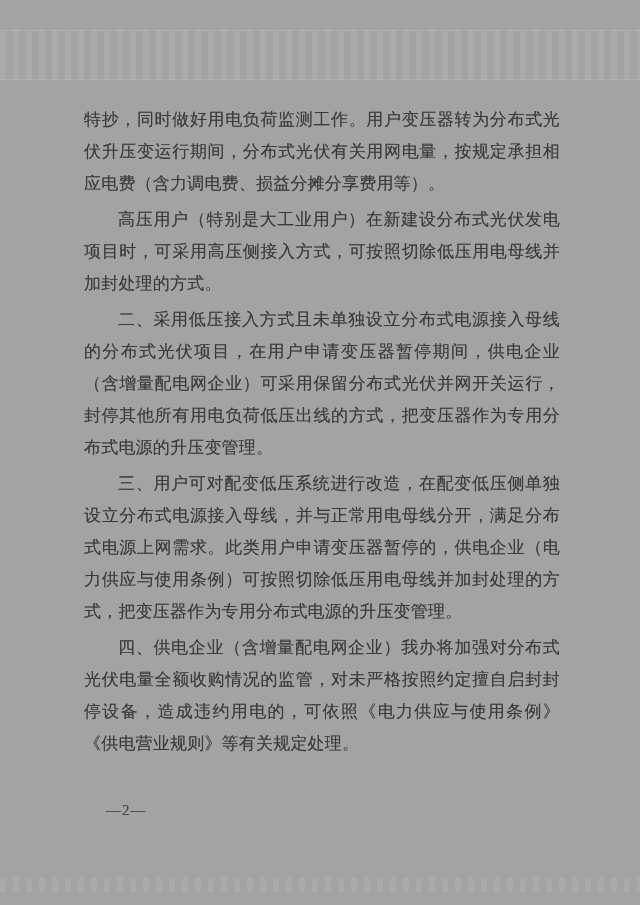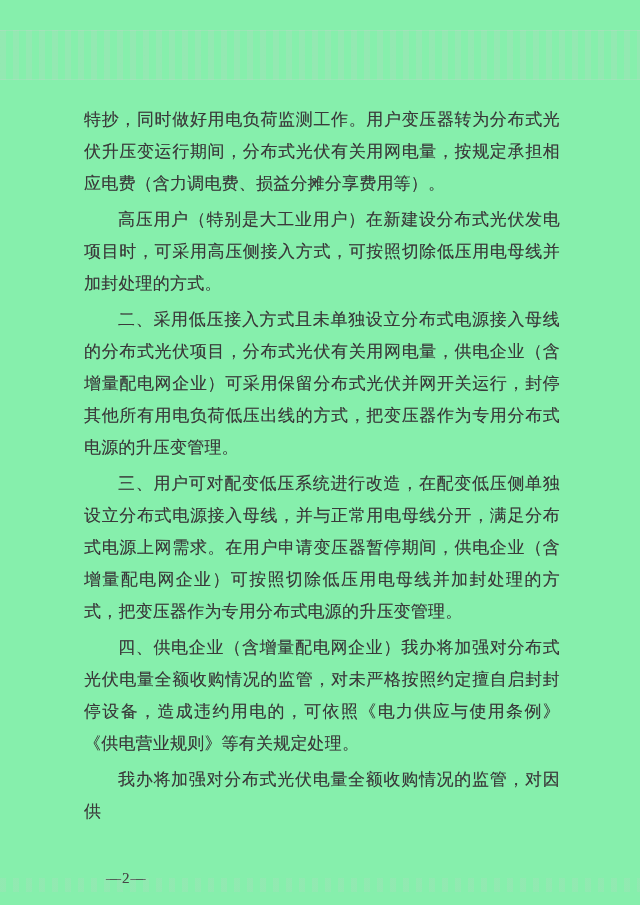--- a/index.html
+++ b/index.html
@@ -4,21 +4,21 @@
 <style>
   html, body {
     margin: 0;
     padding: 0;
     background: #fbfbfa;
   }
   .page {
     position: relative;
     width: 640px;
     height: 905px;
-    background: #86efac;
+    background: #a3a3a3;
     overflow: hidden;
     font-family: "Liberation Serif", "DejaVu Serif", serif;
   }
   
   .scan-band {
     position: absolute;
     left: 0;
     width: 640px;
     pointer-events: none;
   }
@@ -66,22 +66,21 @@
 </style>
 </head>
 <body>
 
 <div class="page">
   <div class="scan-band top"></div>
 
   <div class="content">
     <p class="para">特抄，同时做好用电负荷监测工作。用户变压器转为分布式光伏升压变运行期间，分布式光伏有关用网电量，按规定承担相应电费（含力调电费、损益分摊分享费用等）。</p>
     <p class="para indent">高压用户（特别是大工业用户）在新建设分布式光伏发电项目时，可采用高压侧接入方式，可按照切除低压用电母线并加封处理的方式。</p>
-    <p class="para indent">二、采用低压接入方式且未单独设立分布式电源接入母线的分布式光伏项目，分布式光伏有关用网电量，供电企业（含增量配电网企业）可采用保留分布式光伏并网开关运行，封停其他所有用电负荷低压出线的方式，把变压器作为专用分布式电源的升压变管理。</p>
-    <p class="para indent">三、用户可对配变低压系统进行改造，在配变低压侧单独设立分布式电源接入母线，并与正常用电母线分开，满足分布式电源上网需求。在用户申请变压器暂停期间，供电企业（含增量配电网企业）可按照切除低压用电母线并加封处理的方式，把变压器作为专用分布式电源的升压变管理。</p>
+    <p class="para indent">二、采用低压接入方式且未单独设立分布式电源接入母线的分布式光伏项目，在用户申请变压器暂停期间，供电企业（含增量配电网企业）可采用保留分布式光伏并网开关运行，封停其他所有用电负荷低压出线的方式，把变压器作为专用分布式电源的升压变管理。</p>
+    <p class="para indent">三、用户可对配变低压系统进行改造，在配变低压侧单独设立分布式电源接入母线，并与正常用电母线分开，满足分布式电源上网需求。此类用户申请变压器暂停的，供电企业（电力供应与使用条例）可按照切除低压用电母线并加封处理的方式，把变压器作为专用分布式电源的升压变管理。</p>
     <p class="para indent">四、供电企业（含增量配电网企业）我办将加强对分布式光伏电量全额收购情况的监管，对未严格按照约定擅自启封封停设备，造成违约用电的，可依照《电力供应与使用条例》《供电营业规则》等有关规定处理。</p>
-    <p class="para indent">我办将加强对分布式光伏电量全额收购情况的监管，对因供</p>
 
     <div class="page-number">—2—</div>
   </div>
 
   <div class="scan-band bottom"></div>
 </div>
 
 </body></html>

